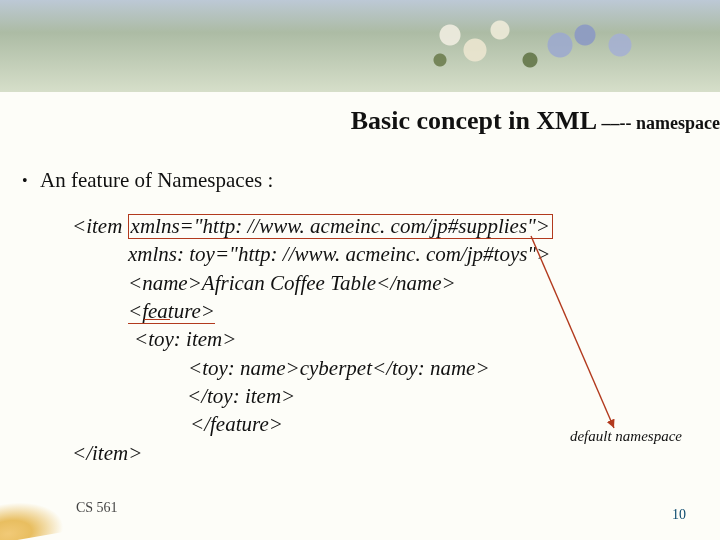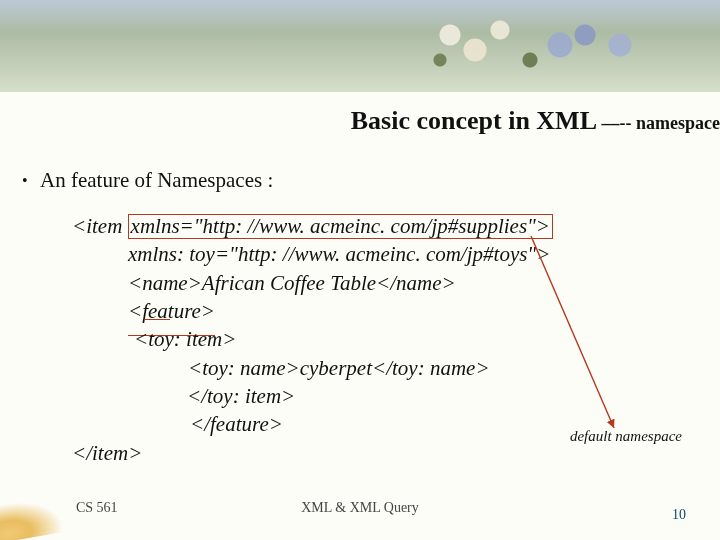--- a/index.html
+++ b/index.html
@@ -83,21 +83,21 @@
   .xml-block .l7 { margin-left: 115px; }
   .xml-block .l8 { margin-left: 118px; }
   .box-red {
     border: 1.5px solid #b23a1e;
     padding: 0 2px;
     display: inline-block;
     line-height: 1.1;
   }
   .underline-red {
     border-bottom: 1.5px solid #b23a1e;
-    padding-bottom: 12px;
+    padding-bottom: 0px;
   }
   .dash-after {
     position: absolute;
     left: 144px;
     top: 319px;
     width: 26px;
     border-bottom: 1.5px solid #b23a1e;
   }
   .default-ns {
     position: absolute;
@@ -171,15 +171,14 @@
   </defs>
   <line x1="531" y1="24" x2="614" y2="216" stroke="#b23a1e" stroke-width="1.4" marker-end="url(#arrowhead)"></line>
 </svg>
 
 <div class="default-ns">default namespace</div>
 
 <div class="left-swoosh"></div>
 
 <div class="footer">
   <span class="footer-left">CS 561</span>
-  <span class="footer-center">XML &amp; XML Query</span>
   <span class="footer-right">10</span>
 </div>
 
 </body></html>

